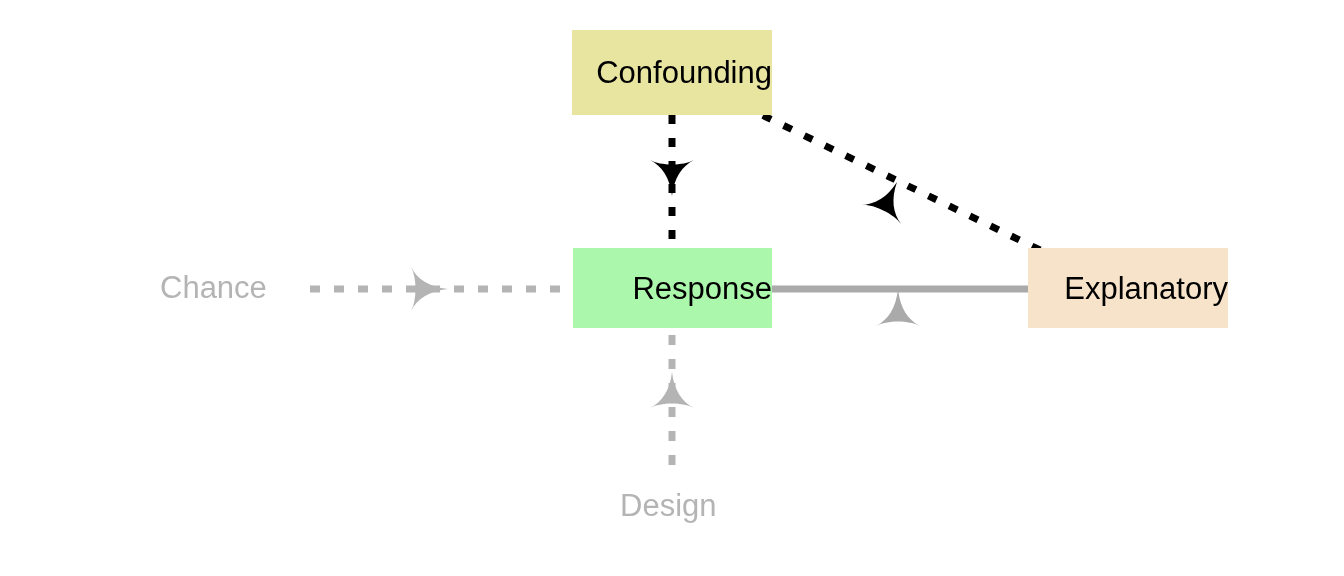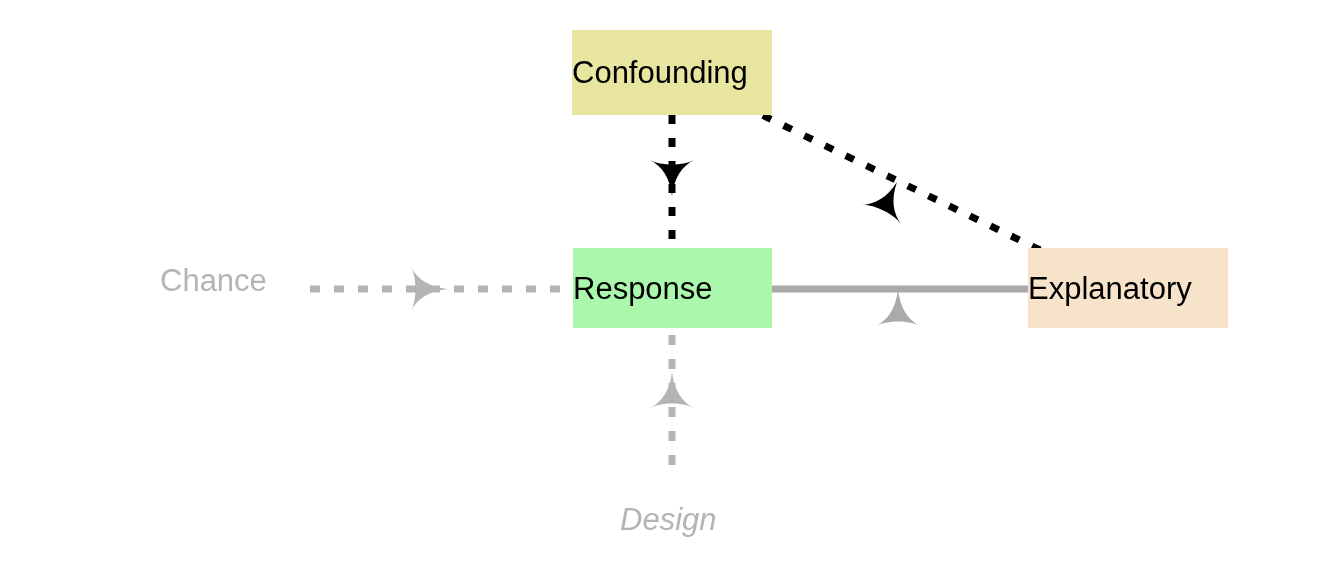--- a/index.html
+++ b/index.html
@@ -23,21 +23,21 @@
     position: absolute;
     left: 0;
     top: 0;
     width: 1344px;
     height: 576px;
   }
   .node-box {
     position: absolute;
     display: flex;
     align-items: center;
-    justify-content: flex-start;
+    justify-content: flex-end;
     box-sizing: border-box;
   }
   .node-label {
     font-family: "Liberation Sans", sans-serif;
     font-size: 31px;
     color: #000000;
     line-height: 1;
     white-space: nowrap;
     letter-spacing: 0px;
   }
@@ -65,26 +65,25 @@
   }
   #node-explanatory {
     left: 1028px;
     top: 248px;
     width: 200px;
     height: 80px;
     background: #f7e3ca;
   }
   #label-chance {
     left: 160px;
-    top: 265px;
+    top: 272px;
   }
   #label-design {
     left: 620px;
-    top: 504px;
-    font-style: italic;
+    top: 490px;
   }
 </style>
 </head>
 <body>
 
 <div id="stage">
 
   <svg id="diagram-svg" viewBox="0 0 1344 576" xmlns="http://www.w3.org/2000/svg">
 
     <g>

